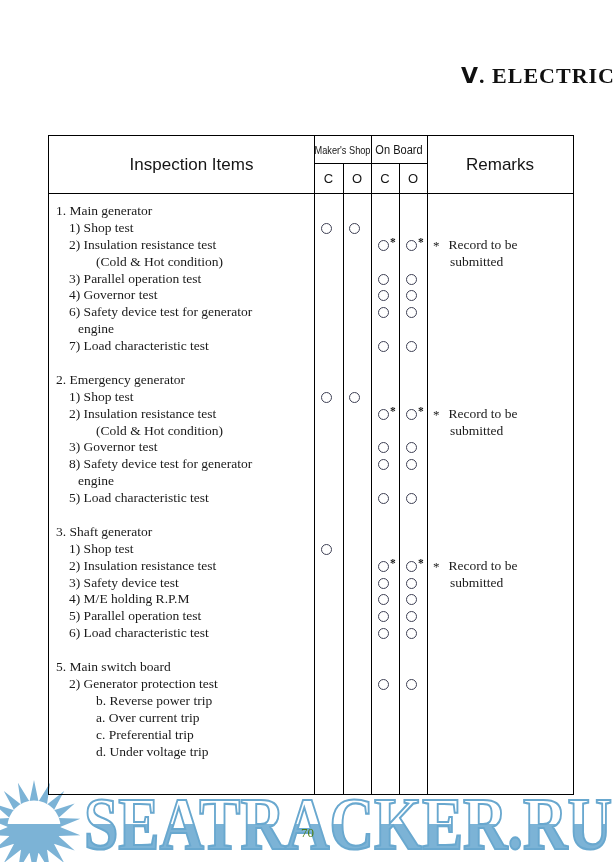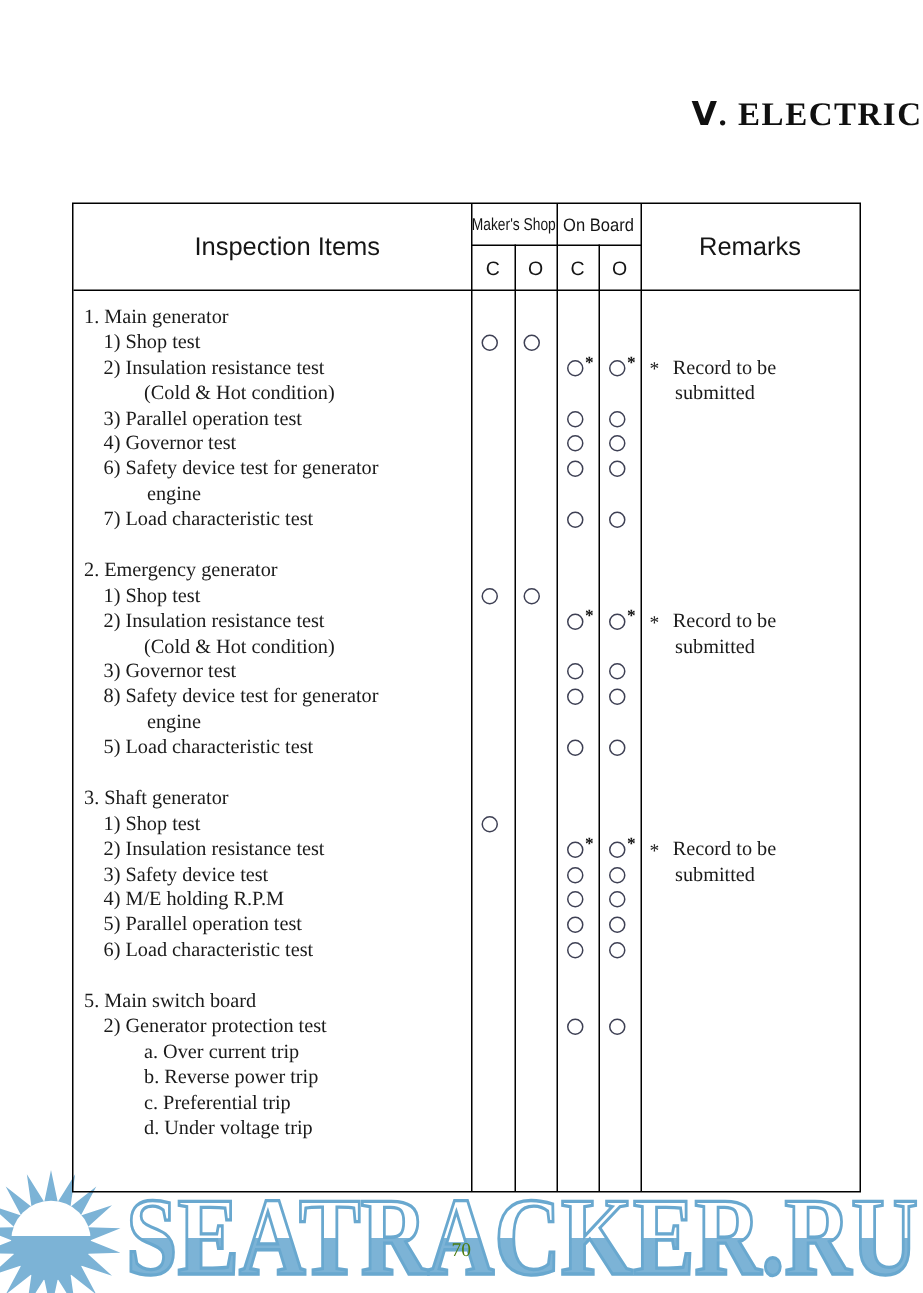--- a/index.html
+++ b/index.html
@@ -40,21 +40,21 @@
   .co1{left:294px;width:28px;}
   .co2{left:322px;width:28px;}
   .co3{left:350px;width:28px;}
   
   .tbody{position:absolute;left:0;top:58px;width:524px;padding-top:9px;}
   .row{position:relative;height:16.9px;line-height:16.9px;font-size:13.5px;}
   .lbl{position:absolute;top:0;white-space:nowrap;}
   .i0{left:7px;text-align:center;}
   .i1{left:20px;}
   .i2{left:27px;margin-left:20px;}
-  .i3{left:49px;text-align:right;}
+  .i3{left:29px;text-align:right;}
   .mark{
     position:absolute;top:3px;width:11px;height:11px;box-sizing:border-box;
     border:1.4px solid #3e4054;border-radius:50%;background:transparent;
   }
   .mark.msC{left:272px;} .mark.msO{left:300px;}
   .mark.obC{left:329px;} .mark.obO{left:357px;}
   .cstar{
     position:absolute;top:-3px;font-size:11.5px;font-weight:bold;color:#111;
     font-family:"Liberation Serif",serif;
   }
@@ -241,24 +241,24 @@
       <div class="row"></div>
       <div class="row">
         <span class="lbl i0">5. Main switch board</span>
       </div>
       <div class="row">
         <span class="lbl i1">2) Generator protection test</span>
         <span class="mark obC"></span>
         <span class="mark obO"></span>
       </div>
       <div class="row">
+        <span class="lbl i2">b. Reverse power trip</span>
+      </div>
+      <div class="row">
         <span class="lbl i2">a. Over current trip</span>
-      </div>
-      <div class="row">
-        <span class="lbl i2">b. Reverse power trip</span>
       </div>
       <div class="row">
         <span class="lbl i2">c. Preferential trip</span>
       </div>
       <div class="row">
         <span class="lbl i2">d. Under voltage trip</span>
       </div>
     </div>
 </div>
 

